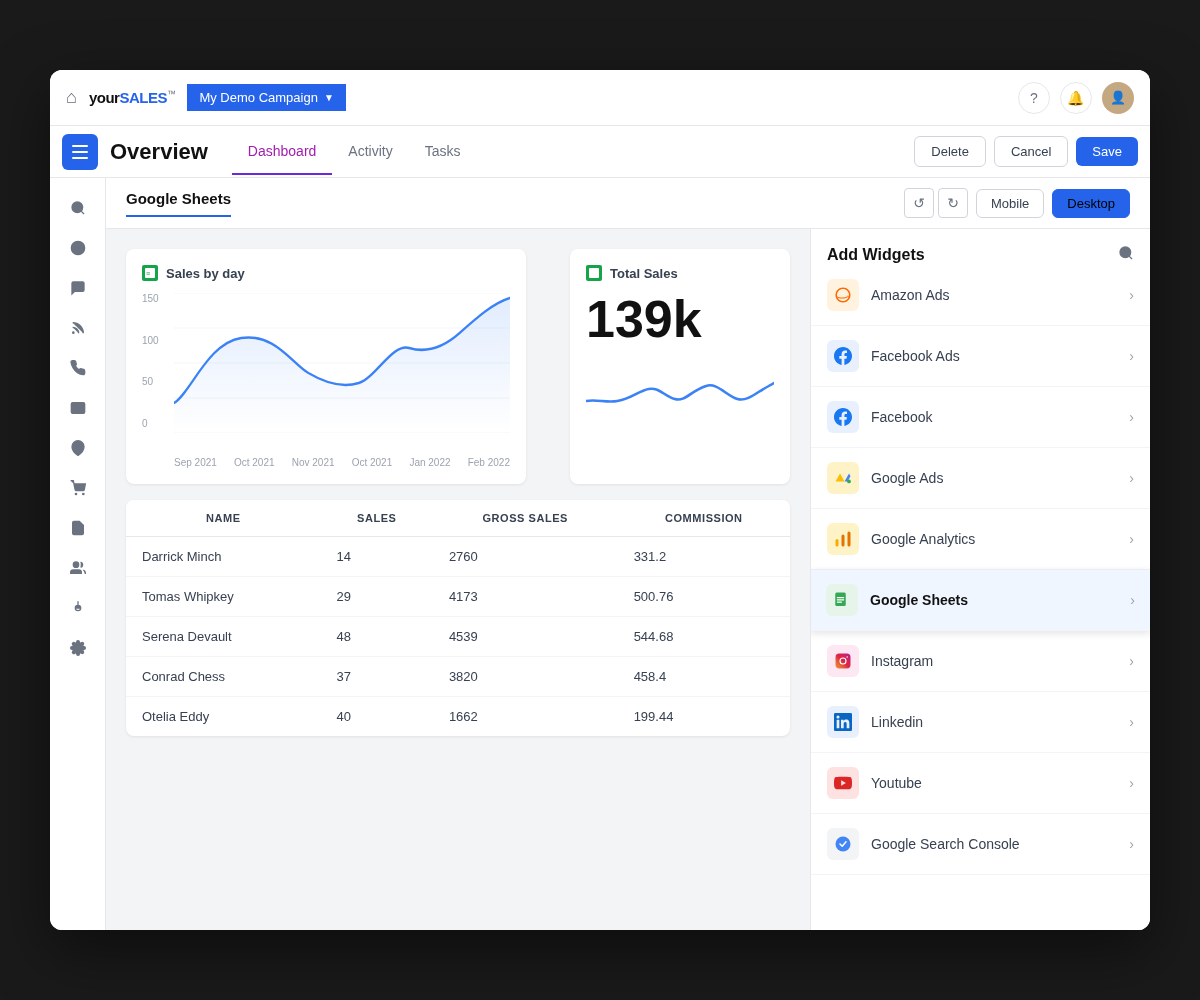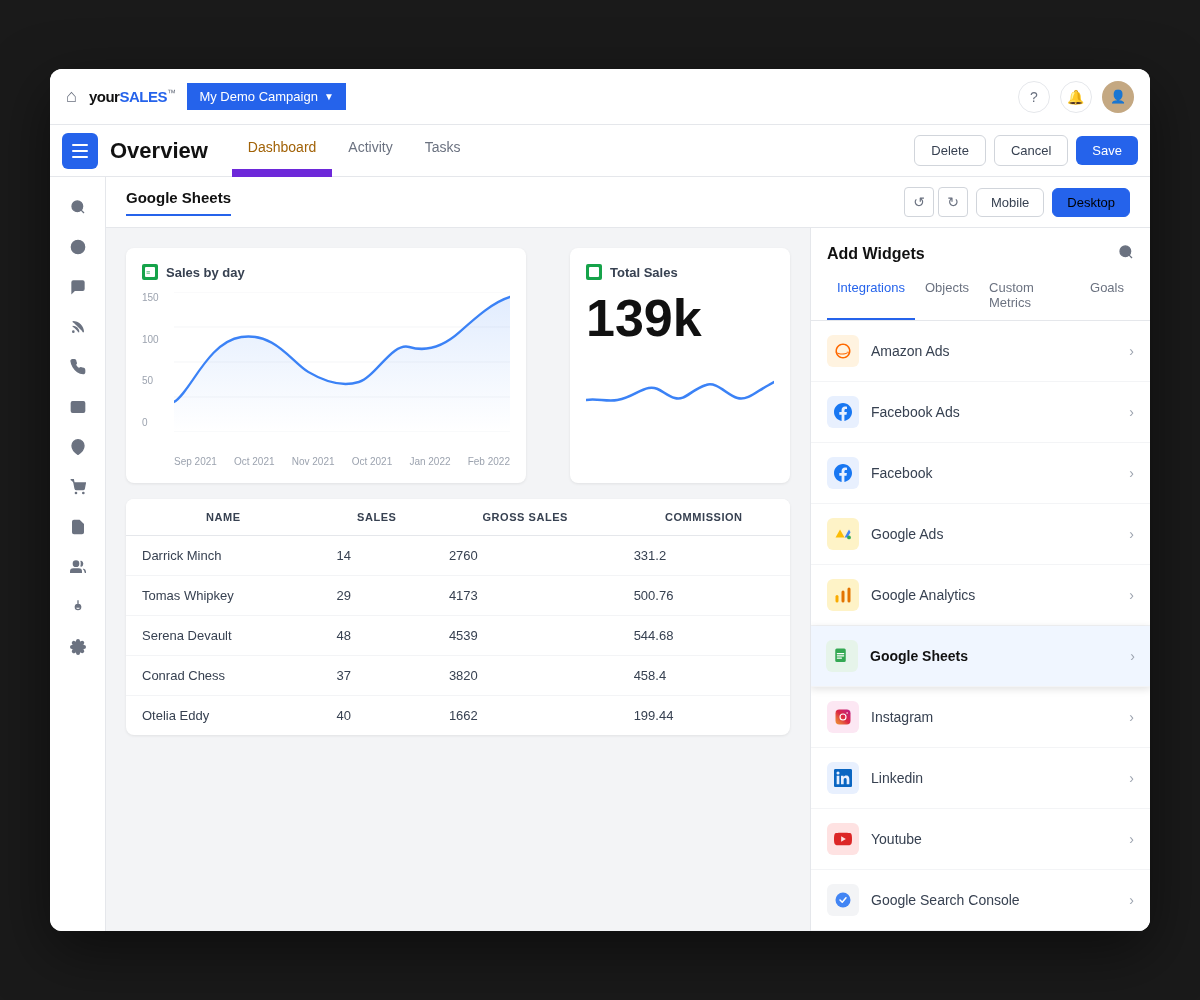--- a/index.html
+++ b/index.html
@@ -19,21 +19,21 @@
     .icon-btn { width: 32px; height: 32px; border-radius: 50%; border: 1px solid #e5e7eb; display: flex; align-items: center; justify-content: center; cursor: pointer; font-size: 14px; color: #6b7280; background: #fff; }
     .avatar { width: 32px; height: 32px; border-radius: 50%; background: #c4a882; display: flex; align-items: center; justify-content: center; font-size: 13px; color: #fff; overflow: hidden; cursor: pointer; }
 
     
     .second-bar { display: flex; align-items: center; padding: 0 12px; height: 52px; border-bottom: 1px solid #e5e7eb; background: #fff; gap: 4px; }
     .sidebar-toggle { width: 36px; height: 36px; background: #2563eb; border-radius: 6px; display: flex; align-items: center; justify-content: center; cursor: pointer; flex-shrink: 0; margin-right: 8px; }
     .sidebar-toggle svg { color: #fff; }
     .page-title { font-size: 22px; font-weight: 700; color: #111; margin-right: 20px; }
     .nav-tabs { display: flex; gap: 0; }
     .nav-tab { padding: 14px 16px; font-size: 14px; color: #6b7280; cursor: pointer; border-bottom: 2px solid transparent; text-decoration: none; }
-    .nav-tab.active { color: #a16207; border-bottom: 8px solid #6d28d9; font-weight: 500; }
+    .nav-tab.active { color: #a21caf; border-bottom: 2px solid #6d28d9; font-weight: 500; }
     .second-bar-right { margin-left: auto; display: flex; gap: 8px; align-items: center; }
     .btn { padding: 7px 16px; border-radius: 6px; font-size: 13px; cursor: pointer; font-weight: 500; }
     .btn-outline { background: #fff; border: 1px solid #d1d5db; color: #374151; }
     .btn-primary { background: #2563eb; color: #fff; border: none; }
 
     
     .main-layout { display: flex; flex: 1; overflow: hidden; }
 
     
     .left-sidebar { width: 56px; background: #fff; border-right: 1px solid #e5e7eb; display: flex; flex-direction: column; align-items: center; padding: 12px 0; gap: 4px; }
@@ -373,26 +373,20 @@
         <div class="widgets-panel">
           <div class="widgets-header">
             <span class="widgets-title">Add Widgets</span>
             <span class="search-icon-btn">
               <svg width="16" height="16" viewBox="0 0 24 24" fill="none" stroke="#6b7280" stroke-width="2">
                   <circle cx="11" cy="11" r="8"></circle>
                   <path d="m21 21-4.35-4.35"></path>
                 </svg>
             </span>
           </div>
-          <div class="widgets-tabs">
-            <div class="widgets-tab active">Integrations</div>
-            <div class="widgets-tab">Objects</div>
-            <div class="widgets-tab">Custom Metrics</div>
-            <div class="widgets-tab">Goals</div>
-          </div>
 
           <div class="widget-item">
             <div class="widget-icon icon-amazon">
               <svg width="18" height="18" viewBox="0 0 24 24" fill="#ff6900">
                   <path d="M18.42 14.58C16.5 16 13.5 16.8 10.92 16.8c-3.58 0-6.8-1.32-9.24-3.52-.19-.17-.02-.4.21-.27 2.63 1.53 5.88 2.45 9.24 2.45 2.26 0 4.76-.47 7.05-1.44.35-.15.64.23.24.56zm.68-.78c-.26-.34-1.73-.16-2.39-.08-.2.02-.23-.15-.05-.28 1.17-.82 3.09-.58 3.31-.31.22.28-.06 2.2-1.16 3.12-.17.14-.33.07-.26-.12.25-.61.8-1.99.55-2.33z"></path>
                   <path d="M12 2C6.48 2 2 6.48 2 12s4.48 10 10 10 10-4.48 10-10S17.52 2 12 2zm0 18c-4.41 0-8-3.59-8-8s3.59-8 8-8 8 3.59 8 8-3.59 8-8 8z"></path>
                 </svg>
             </div>
             <span class="widget-name">Amazon Ads</span>
             <span class="widget-chevron">›</span>

